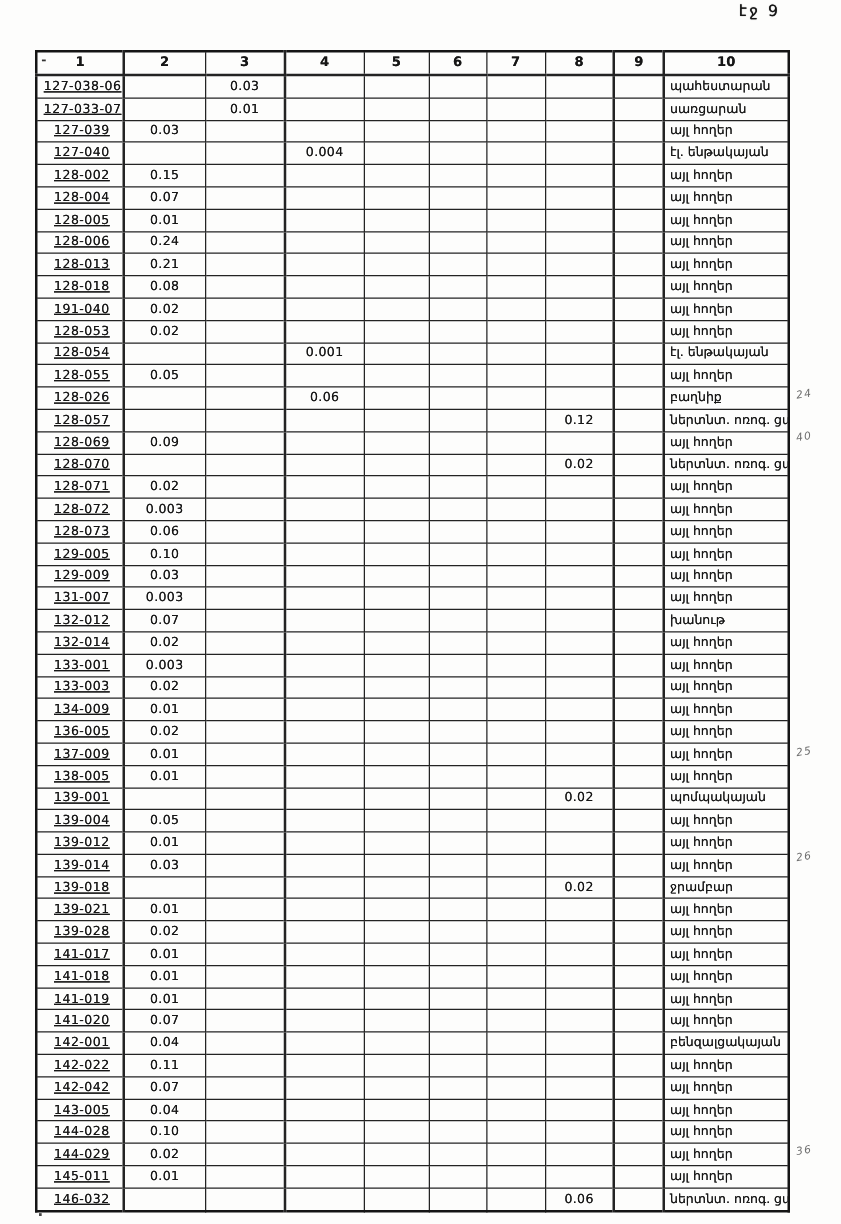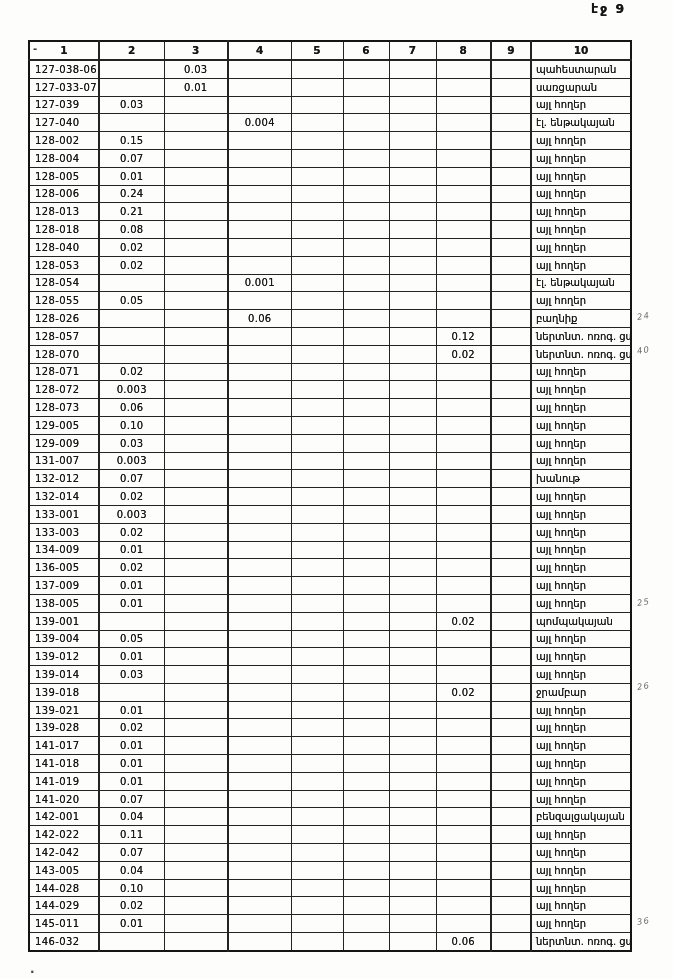--- a/index.html
+++ b/index.html
@@ -5,41 +5,41 @@
   html,body{margin:0;padding:0;}
   body{
     width:673px;height:979px;position:relative;
     background:#fdfdfc;
     font-family:"DejaVu Sans",sans-serif;
     color:#161616;
     overflow:hidden;
   }
   .page-label{
     position:absolute;top:1px;left:591px;
-    font-size:12.5px;font-weight:bold;letter-spacing:2px;
+    font-size:12.5px;font-weight:normal;letter-spacing:2px;
     text-shadow:0 0 0.6px rgba(0,0,0,.9);
   }
   table.grid{
     position:absolute;top:40px;left:28px;width:602px;
     border-collapse:collapse;table-layout:fixed;
     border:2px solid #151515;
   }
   th,td{
     border:1px solid #232323;
     padding:0 2px;
     height:16.8px;
     font-size:10px;line-height:11px;
     white-space:nowrap;overflow:hidden;
     text-shadow:0 0 0.5px rgba(20,20,20,.85);
   }
   th{
     font-size:10.5px;font-weight:bold;height:17px;
     border-bottom-width:2px;text-align:center;
   }
-  td.code{text-align:left;padding-left:5px;letter-spacing:.4px;}
+  td.code{text-align:center;padding-left:5px;letter-spacing:.4px;text-decoration:underline;}
   td.num{text-align:center;letter-spacing:.3px;}
   td.use{text-align:left;padding-left:4px;}
   
   th:nth-child(1),td:nth-child(1){border-right-width:2px;}
   th:nth-child(3),td:nth-child(3){border-right-width:2px;}
   th:nth-child(8),td:nth-child(8){border-right-width:2px;}
   th:nth-child(9),td:nth-child(9){border-right-width:2px;}
   .margin-note{
     position:absolute;left:637px;
     font-size:8.5px;font-style:italic;color:#6f6f6f;
@@ -206,21 +206,21 @@
           <td class="num"></td>
           <td class="num"></td>
           <td class="num"></td>
           <td class="num"></td>
           <td class="num"></td>
           <td class="num"></td>
           <td class="num"></td>
           <td class="use">այլ հողեր</td>
         </tr>
         <tr>
-          <td class="code">128-040</td>
+          <td class="code">191-040</td>
           <td class="num">0.02</td>
           <td class="num"></td>
           <td class="num"></td>
           <td class="num"></td>
           <td class="num"></td>
           <td class="num"></td>
           <td class="num"></td>
           <td class="num"></td>
           <td class="use">այլ հողեր</td>
         </tr>
@@ -276,20 +276,32 @@
           <td class="code">128-057</td>
           <td class="num"></td>
           <td class="num"></td>
           <td class="num"></td>
           <td class="num"></td>
           <td class="num"></td>
           <td class="num"></td>
           <td class="num">0.12</td>
           <td class="num"></td>
           <td class="use">ներտնտ. ոռոգ. ցանց</td>
+        </tr>
+        <tr>
+          <td class="code">128-069</td>
+          <td class="num">0.09</td>
+          <td class="num"></td>
+          <td class="num"></td>
+          <td class="num"></td>
+          <td class="num"></td>
+          <td class="num"></td>
+          <td class="num"></td>
+          <td class="num"></td>
+          <td class="use">այլ հողեր</td>
         </tr>
         <tr>
           <td class="code">128-070</td>
           <td class="num"></td>
           <td class="num"></td>
           <td class="num"></td>
           <td class="num"></td>
           <td class="num"></td>
           <td class="num"></td>
           <td class="num">0.02</td>

